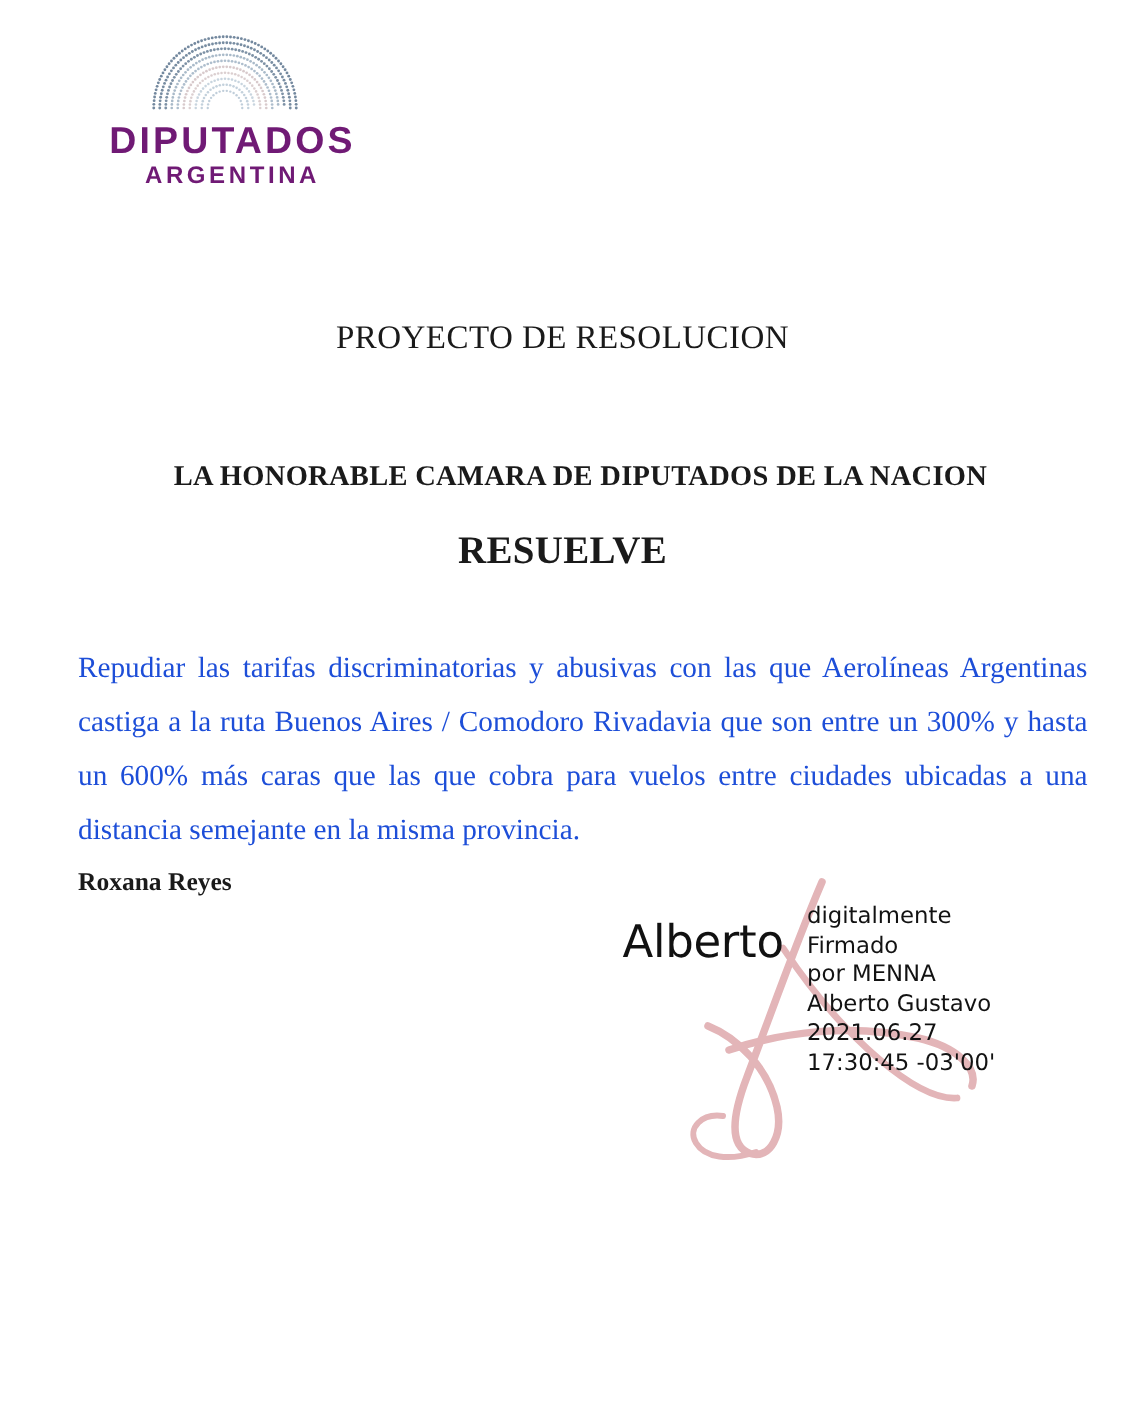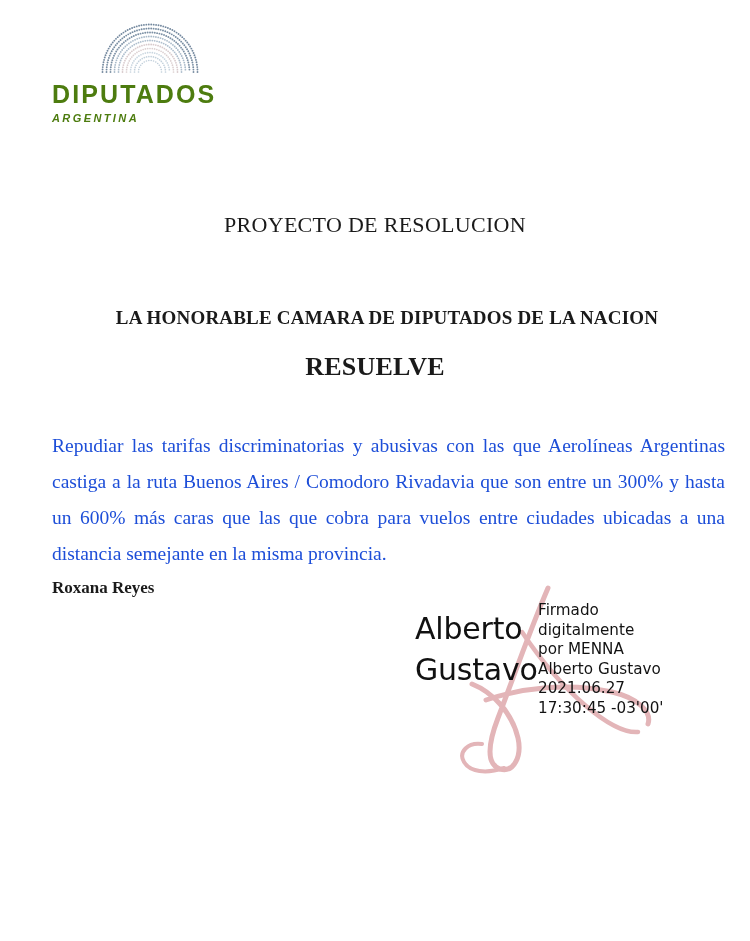--- a/index.html
+++ b/index.html
@@ -31,36 +31,35 @@
   }
   .emblem {
     display: block;
     width: 152px;
     height: 52px;
     margin-left: 26px;
   }
   .logo-word {
     font-family: "Liberation Sans", sans-serif;
     font-weight: bold;
-    color: #4d7c0f;
-    text-align: left;
+    color: #701a75;
+    text-align: center;
   }
   .logo-diputados {
     font-size: 25px;
     letter-spacing: 2.1px;
     line-height: 28px;
     margin-top: 6px;
     padding-left: 4px;
   }
   .logo-argentina {
-    font-size: 11px;
+    font-size: 16px;
     letter-spacing: 2.4px;
     line-height: 20px;
     padding-left: 4px;
-    font-style: italic;
   }
 
   
   .doc-title {
     position: absolute;
     left: 0;
     right: 0;
     top: 212px;
     text-align: center;
     font-family: "Liberation Serif", serif;
@@ -580,26 +579,25 @@
       <g fill="none" stroke="#e3b5b8" stroke-linecap="round" stroke-linejoin="round">
         <path d="M96 16 C 78 58, 62 104, 46 146 C 36 172, 34 192, 48 197 C 62 201, 70 184, 66 166 C 60 140, 40 120, 20 112" stroke-width="5"></path>
         <path d="M34 128 C 70 116, 116 110, 160 120 C 186 126, 200 140, 196 152" stroke-width="5"></path>
         <path d="M70 60 C 86 84, 108 112, 134 134 C 154 151, 172 161, 186 160" stroke-width="4.5"></path>
         <path d="M52 196 C 34 202, 18 200, 12 190 C 6 180, 16 170, 30 172" stroke-width="4"></path>
       </g>
     </svg>
 
     <div class="sig-name">
       <div>Alberto</div>
-      <div>Gustavo</div>
     </div>
 
     <div class="sig-details">
+      <div>digitalmente</div>
       <div>Firmado</div>
-      <div>digitalmente</div>
       <div>por MENNA</div>
       <div>Alberto Gustavo</div>
       <div>2021.06.27</div>
       <div>17:30:45 -03'00'</div>
     </div>
 
   </div>
 
 </div>
 

